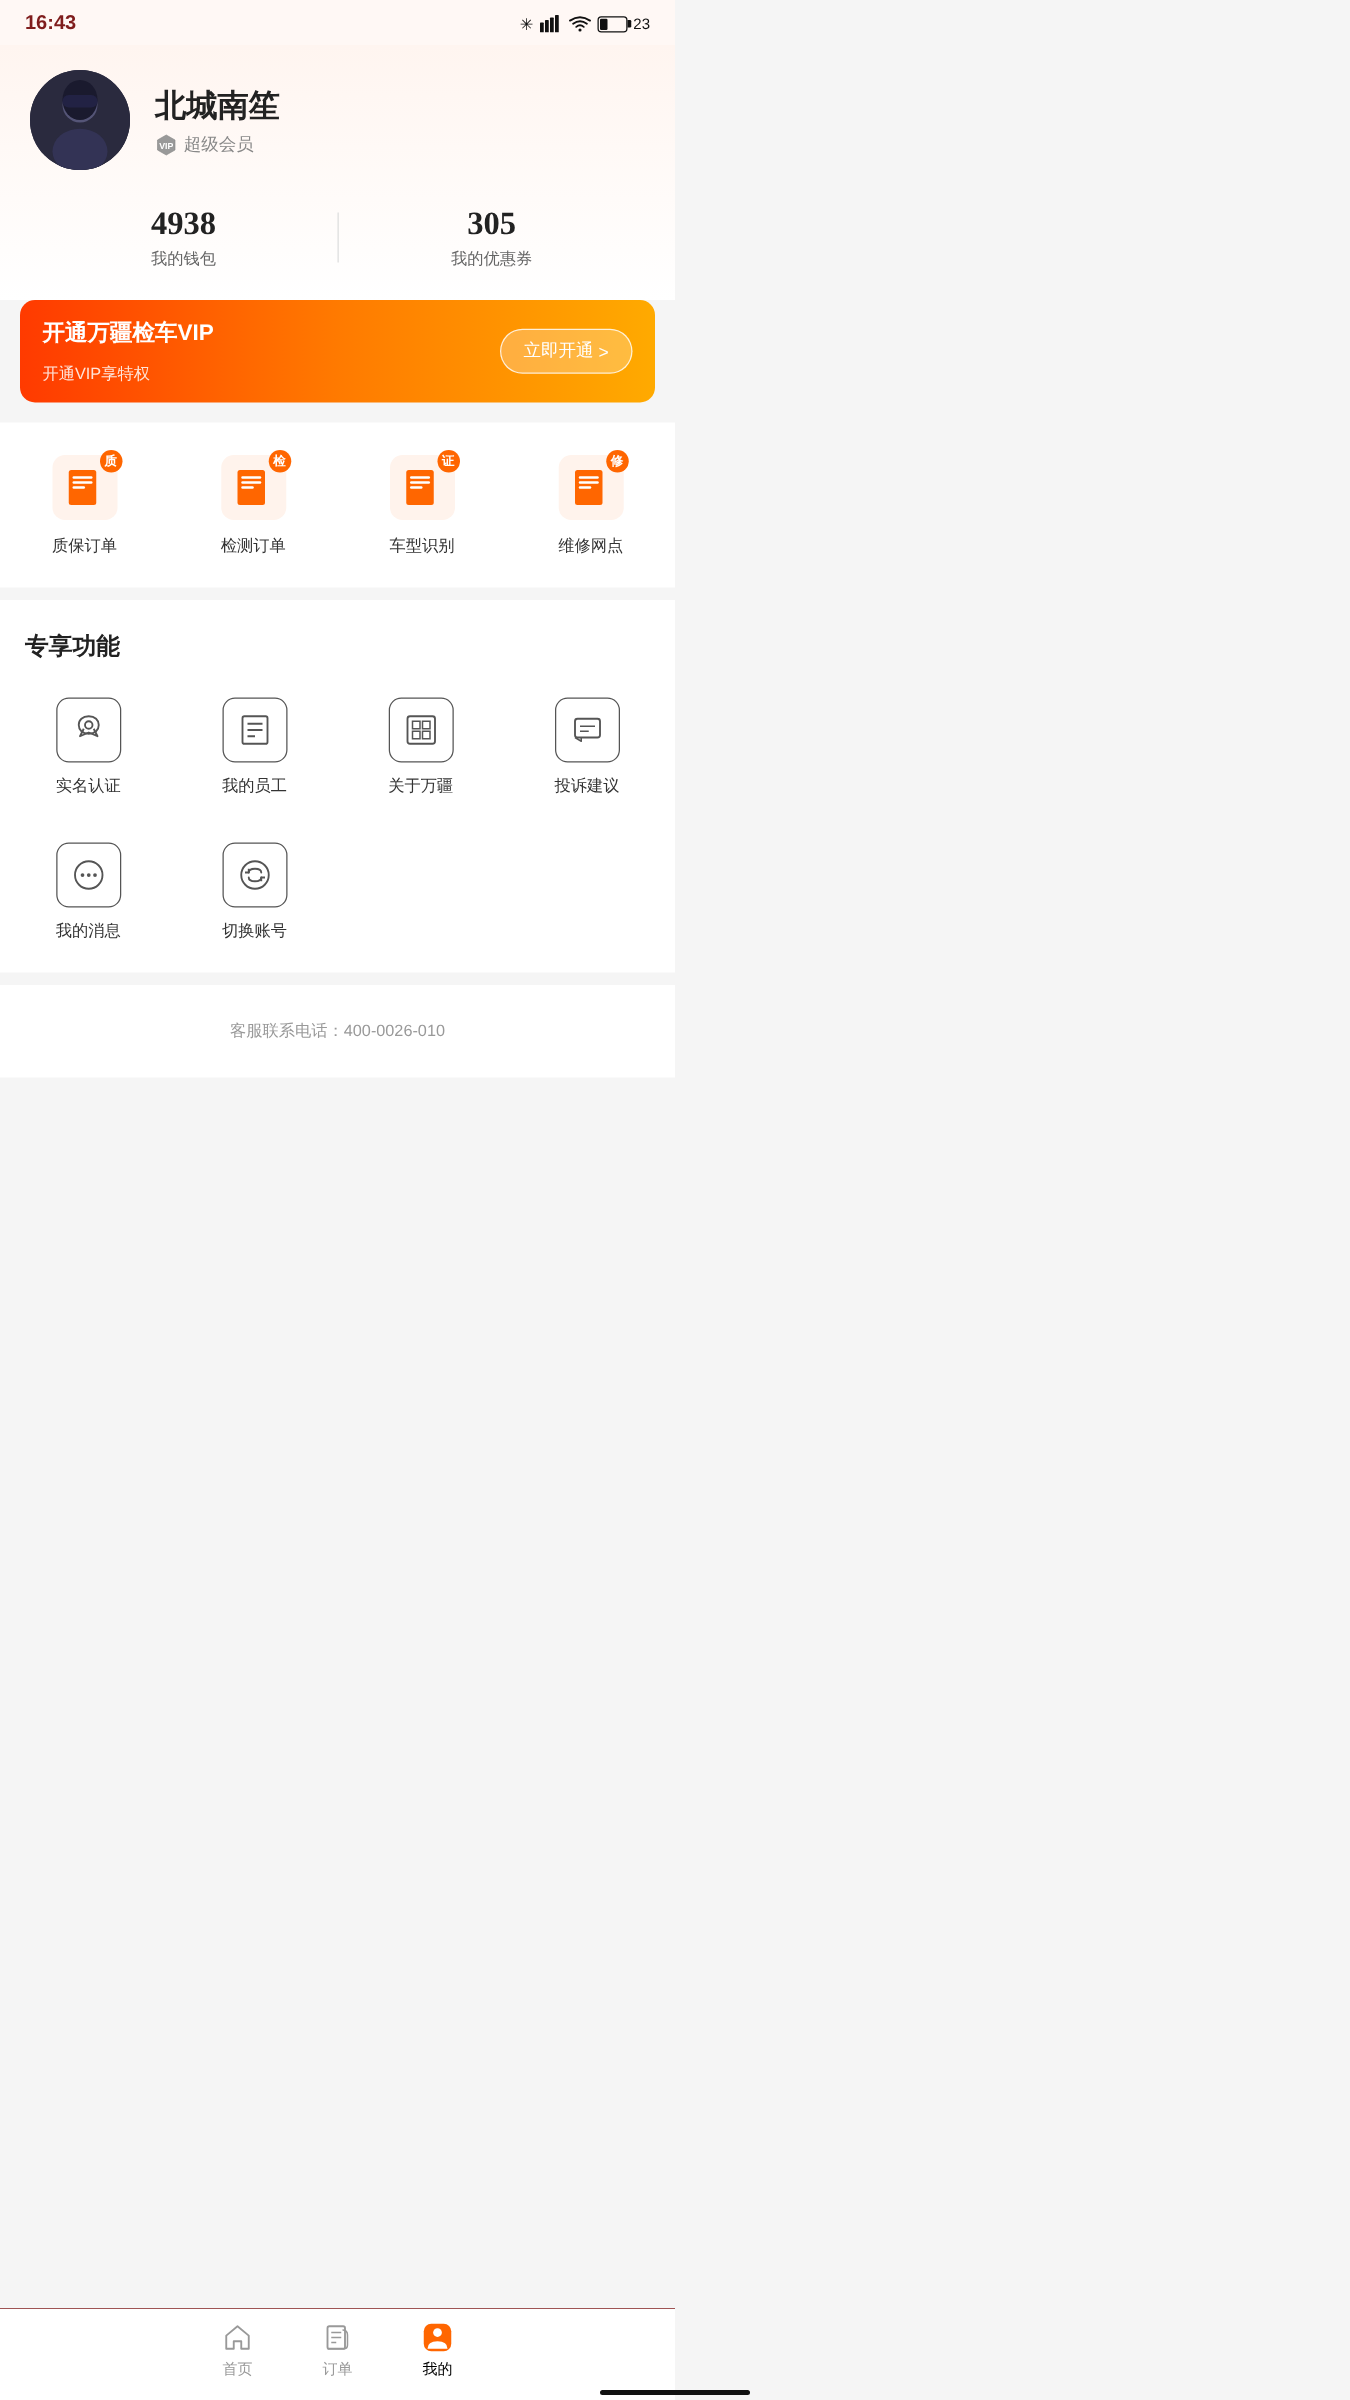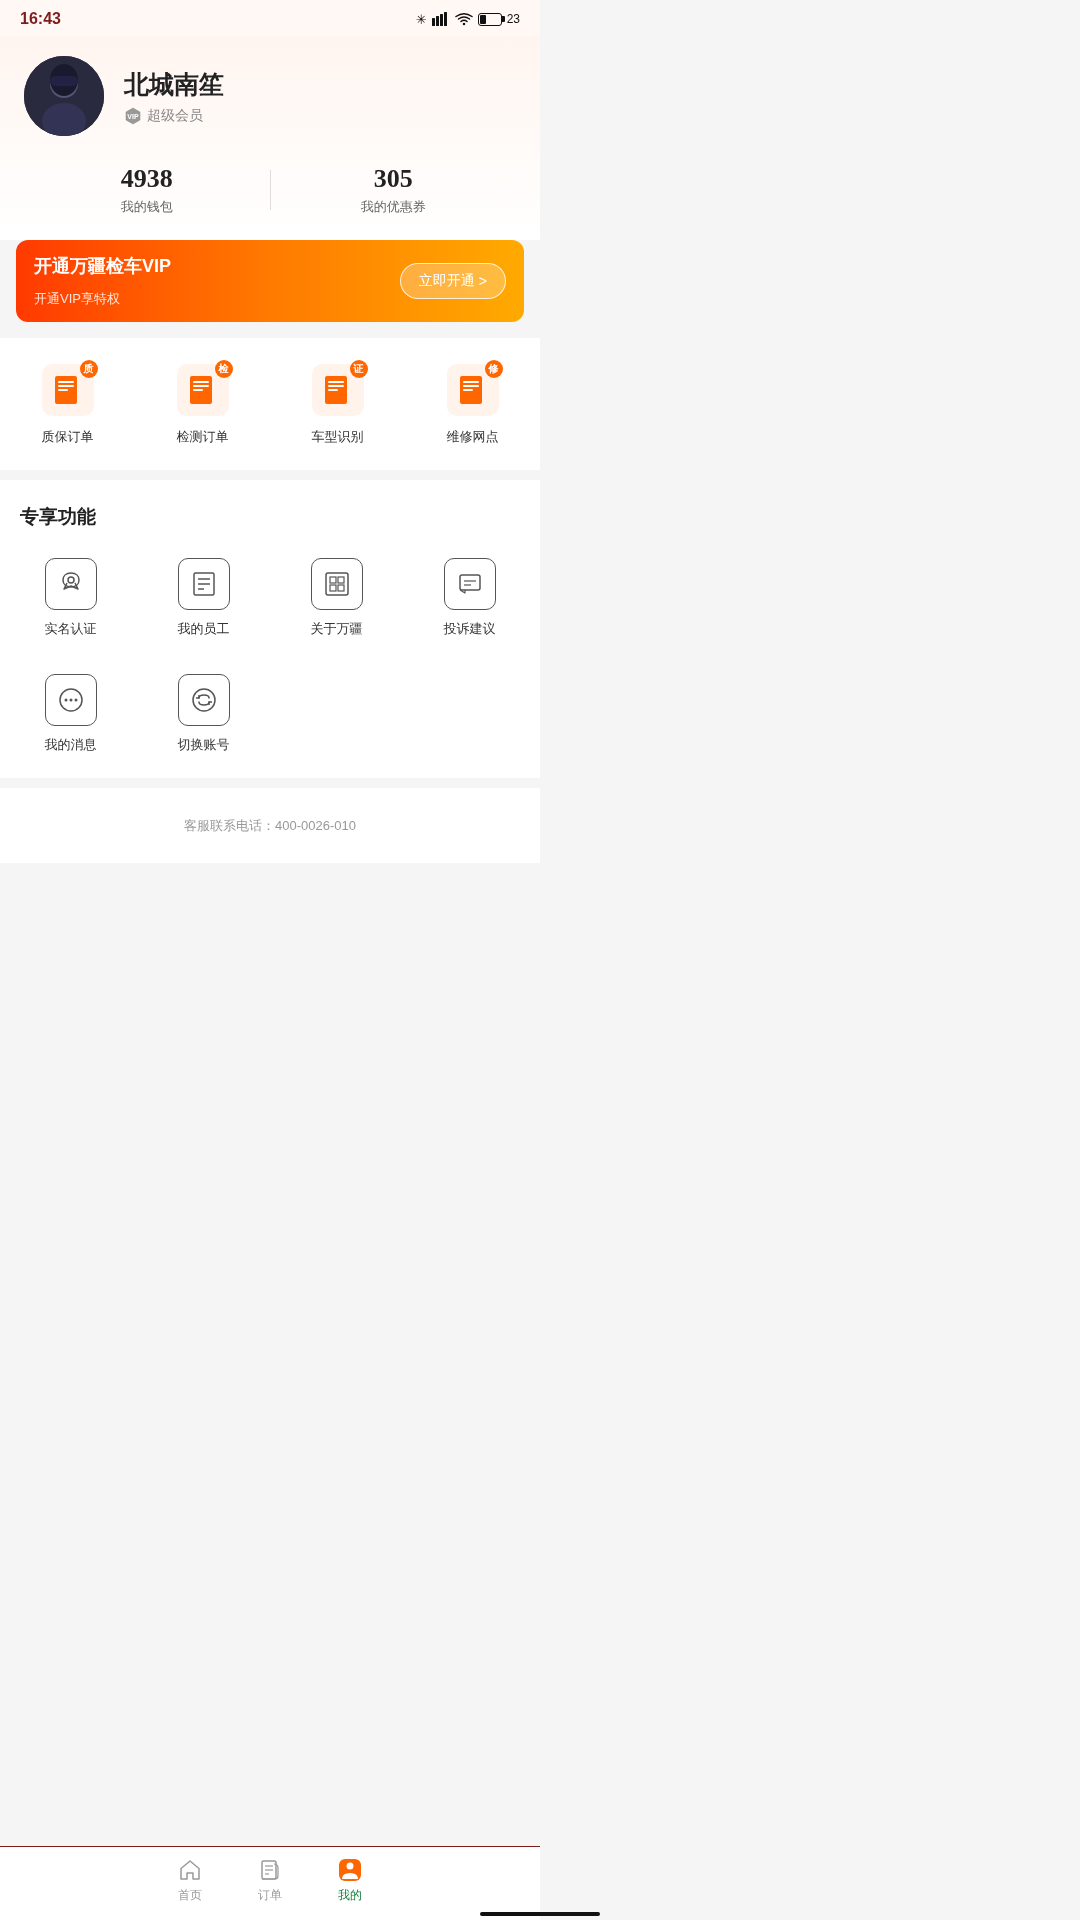--- a/index.html
+++ b/index.html
@@ -279,21 +279,21 @@
       height: 26px;
       display: flex;
       align-items: center;
       justify-content: center;
     }
     .nav-label {
       font-size: 12px;
       color: #999;
     }
     .nav-label.active {
-      color: #15803d;
+      color: #000000;
     }
 
     
     .home-indicator {
       position: fixed;
       bottom: 4px;
       left: 50%;
       transform: translateX(-50%);
       width: 120px;
       height: 4px;

